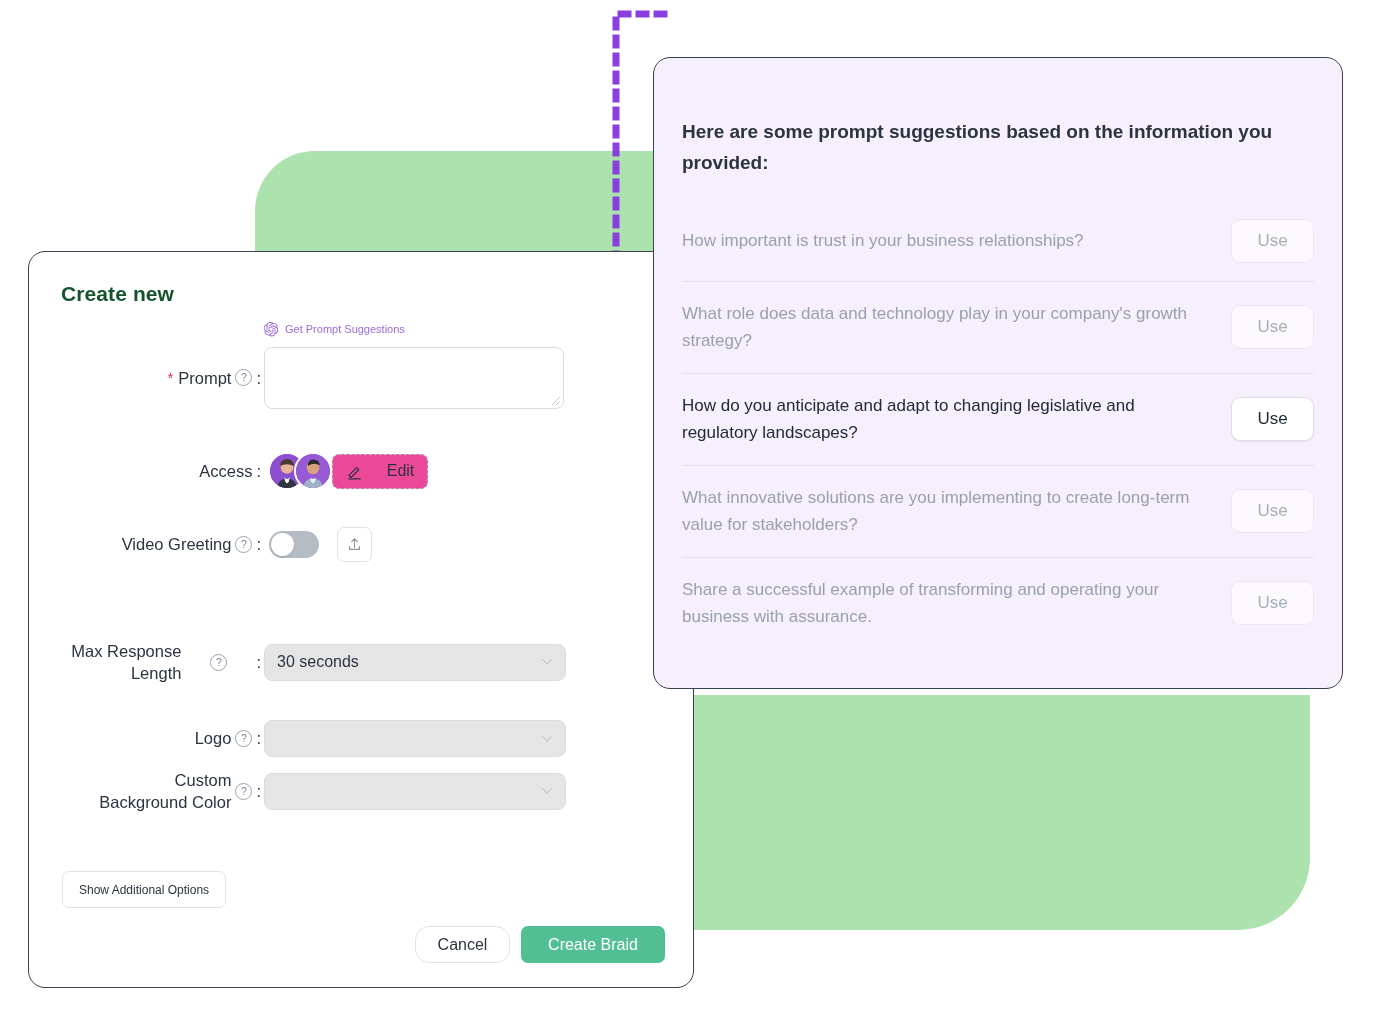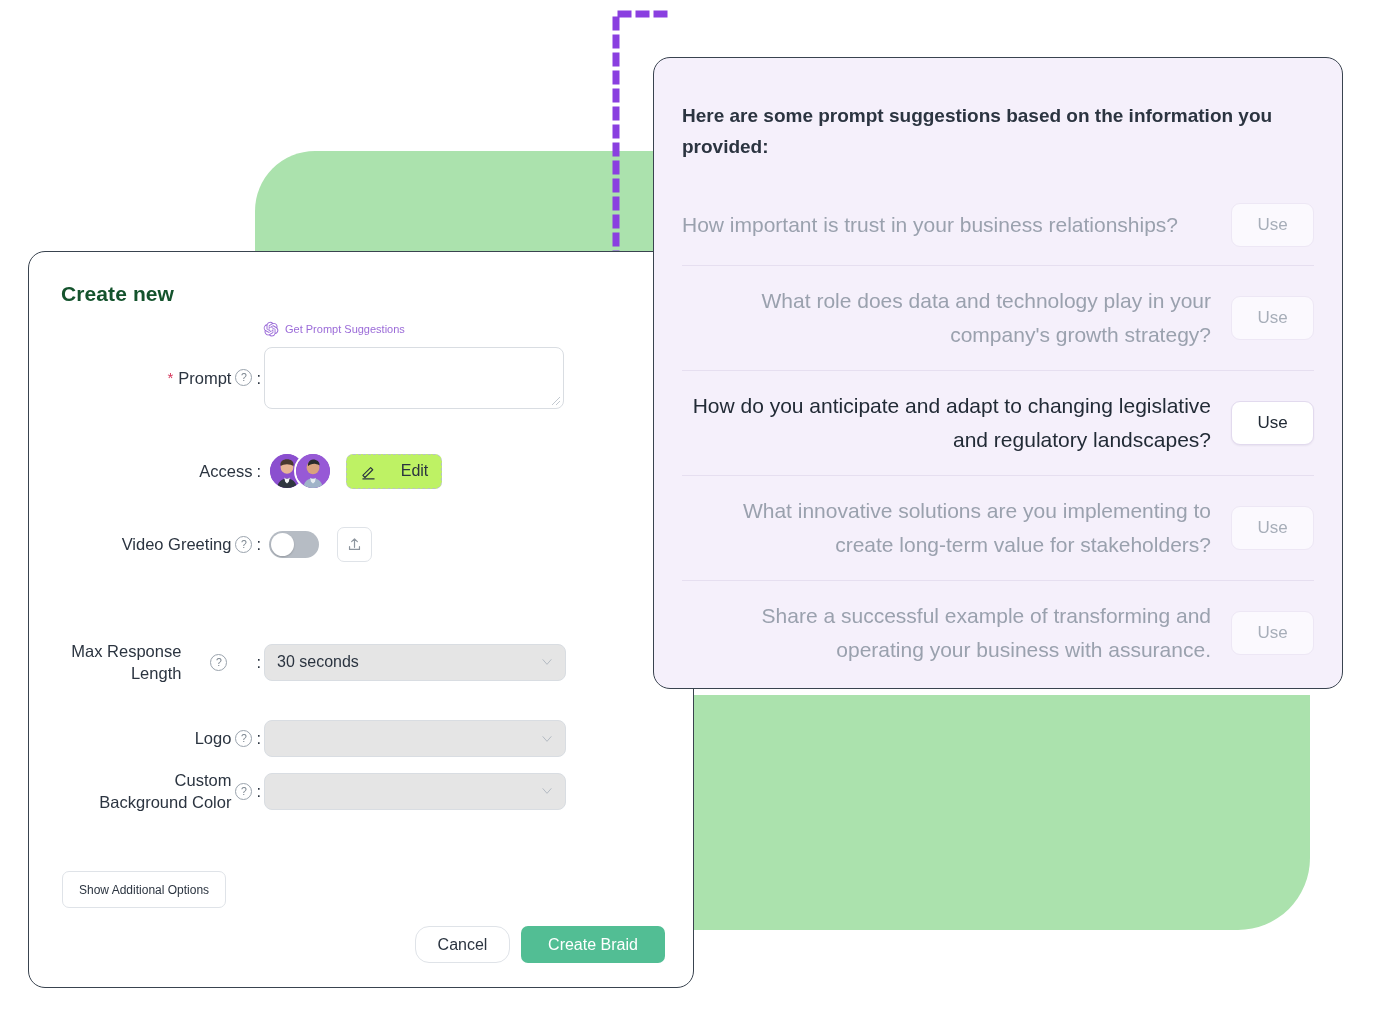--- a/index.html
+++ b/index.html
@@ -130,25 +130,24 @@
     width: 34px; height: 34px;
     border-radius: 50%;
     background: #8B4FCF;
     border: 2px solid #fff;
     overflow: hidden;
     position: relative;
   }
   .av + .av { margin-left: -12px; }
 
   .edit-btn {
-    margin-left: 14px;
     width: 96px; height: 35px;
     border: 1.4px dashed #b9c0c8;
     border-radius: 7px;
-    background: #bef264;
+    background: #ec4899;
     display: flex;
     align-items: center;
     justify-content: center;
     gap: 24px;
     font-size: 16px;
     color: #2b3440;
     cursor: pointer;
     box-sizing: border-box;
   }
 
@@ -250,46 +249,45 @@
   .sugg-panel {
     position: absolute;
     left: 653px;
     top: 57px;
     width: 690px;
     height: 632px;
     background: #F5F0FB;
     border: 1.6px solid #39434f;
     border-radius: 17px;
     box-sizing: border-box;
-    padding: 0 28px;
+    padding: 16px 28px;
   }
   .sugg-title {
     margin-top: 42px;
     font-size: 19px;
     font-weight: bold;
     color: #2b3440;
     line-height: 1.65;
     width: 625px;
   }
   .sugg-list { margin-top: 22px; }
   .sugg-item {
     display: flex;
     align-items: center;
     justify-content: space-between;
     gap: 20px;
     padding: 18px 0;
     border-top: 1px solid #E6DFF0;
   }
   .sugg-item:first-child { border-top: none; }
   .sugg-text {
-    font-size: 21px;
+    font-size: 17px;
     line-height: 1.62;
     color: #9aa1ae;
     max-width: 540px;
-    text-align: right;
   }
   .sugg-item.active .sugg-text { color: #222b36; }
   .use-btn {
     flex: 0 0 auto;
     width: 83px; height: 44px;
     border-radius: 9px;
     background: #FBF9FE;
     border: 1px solid #EDE7F5;
     color: #a7aeb9;
     font-size: 17px;

